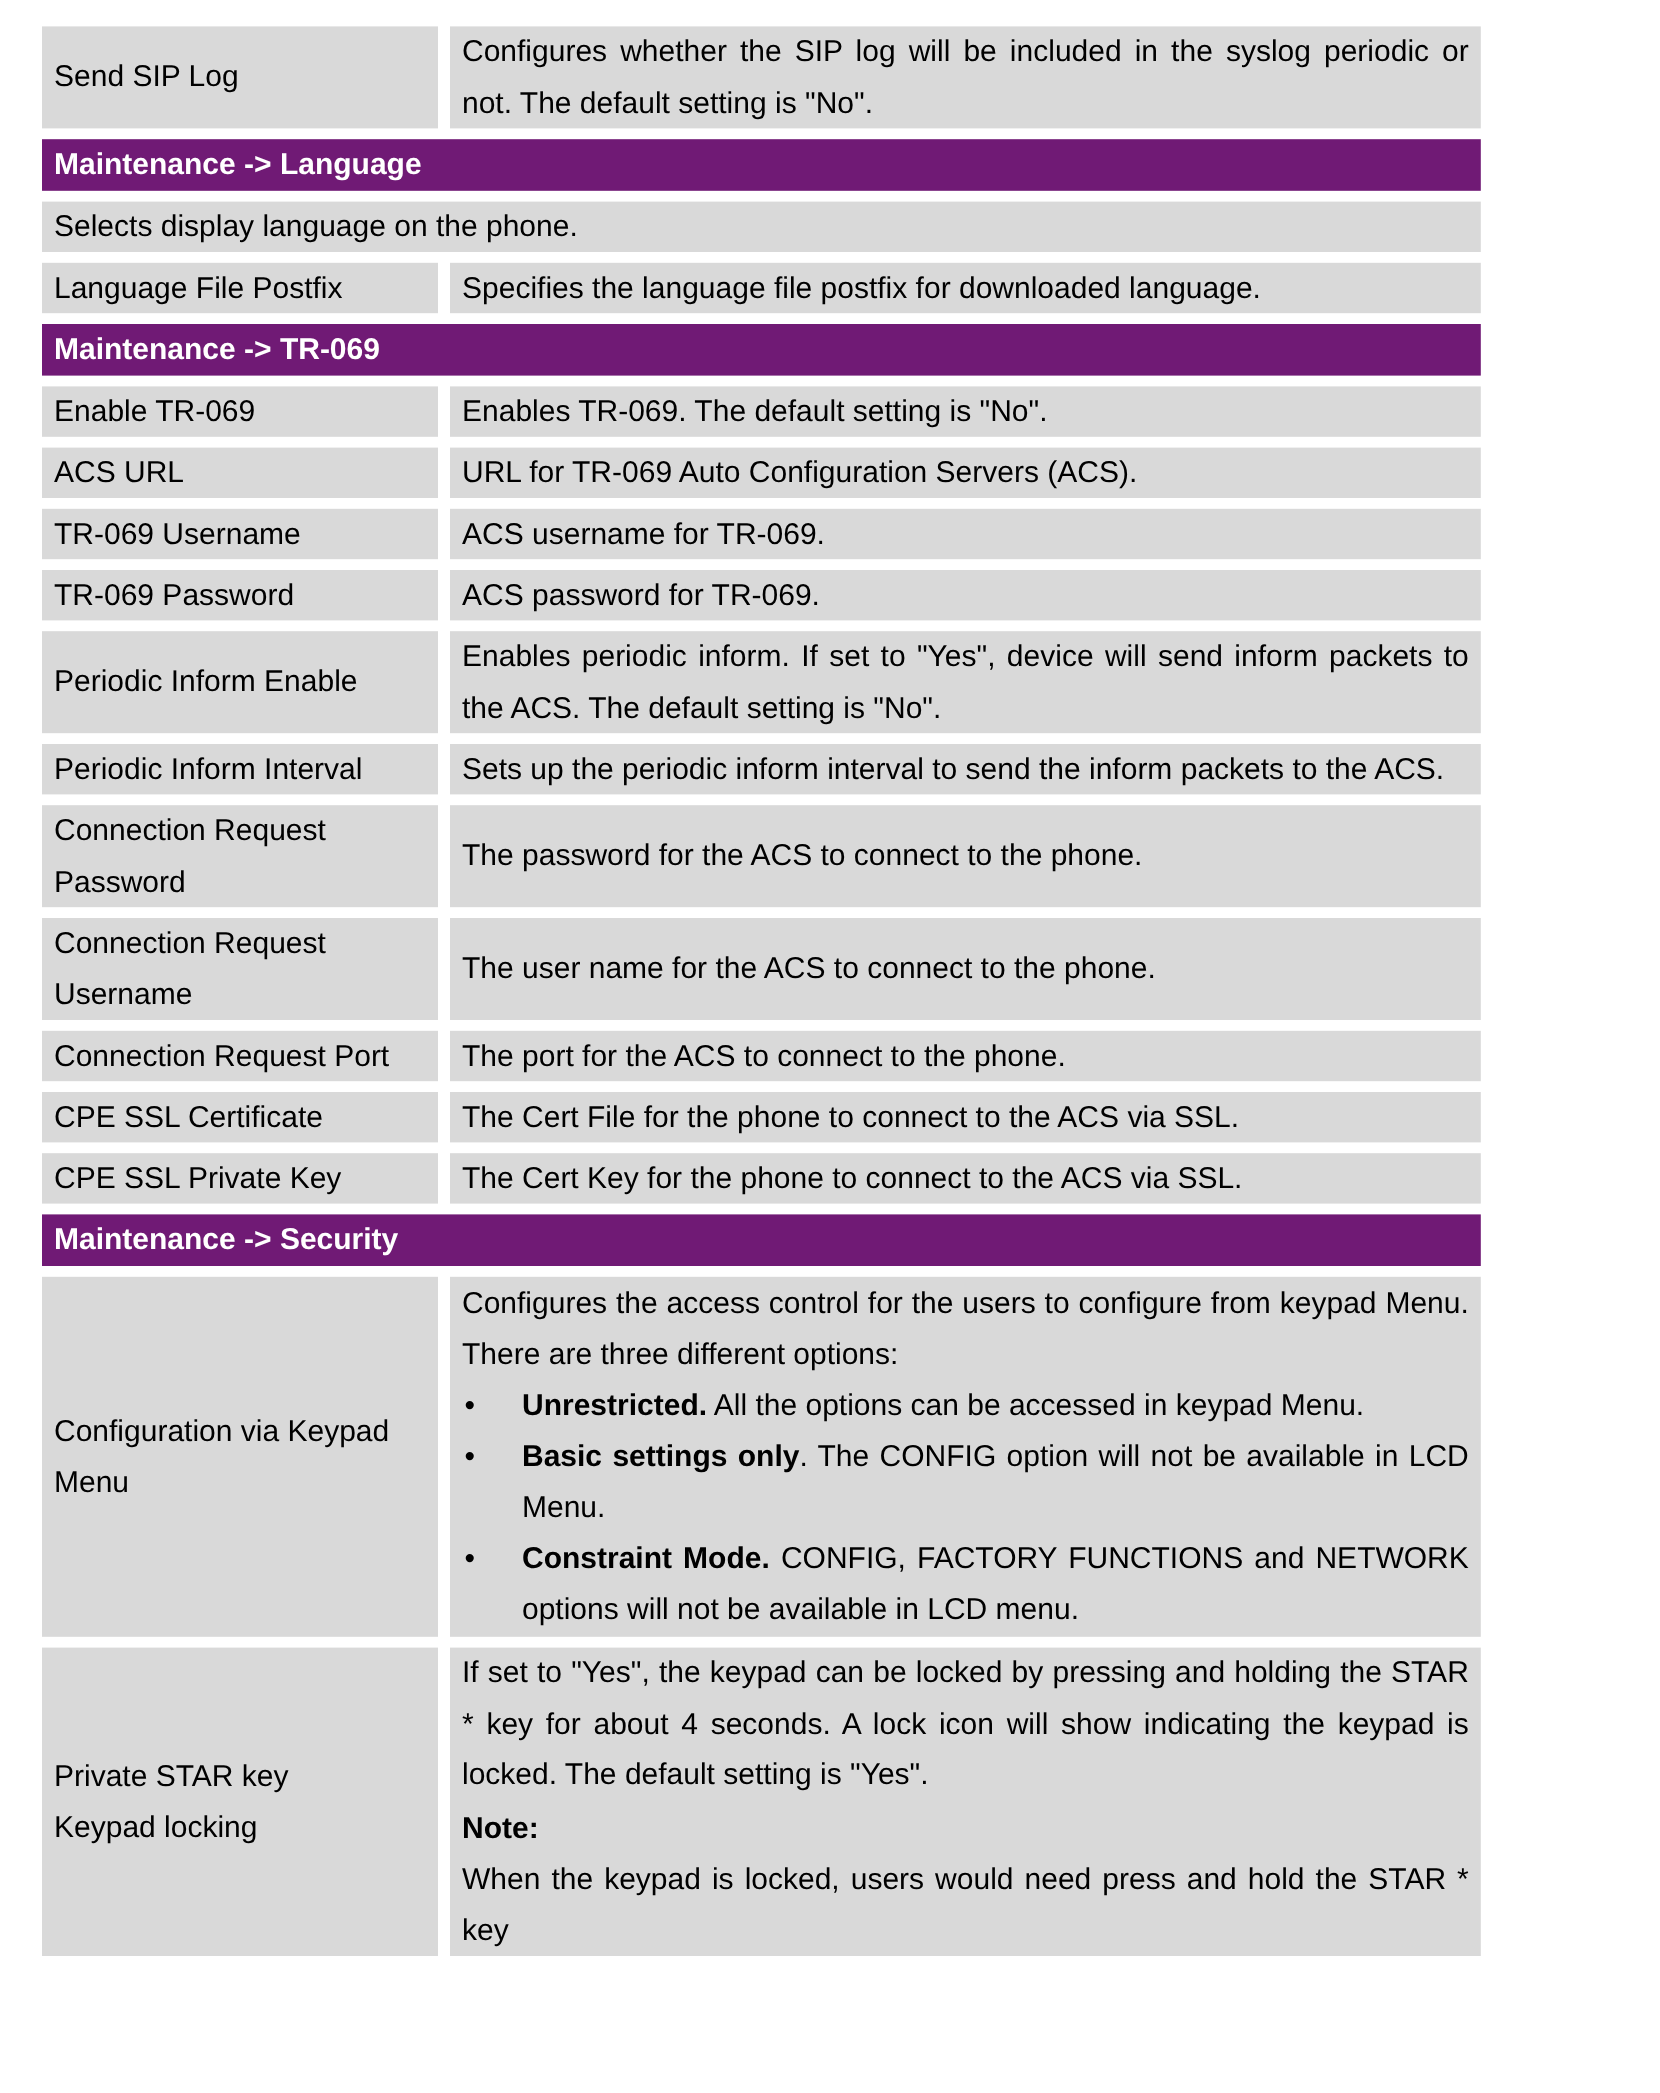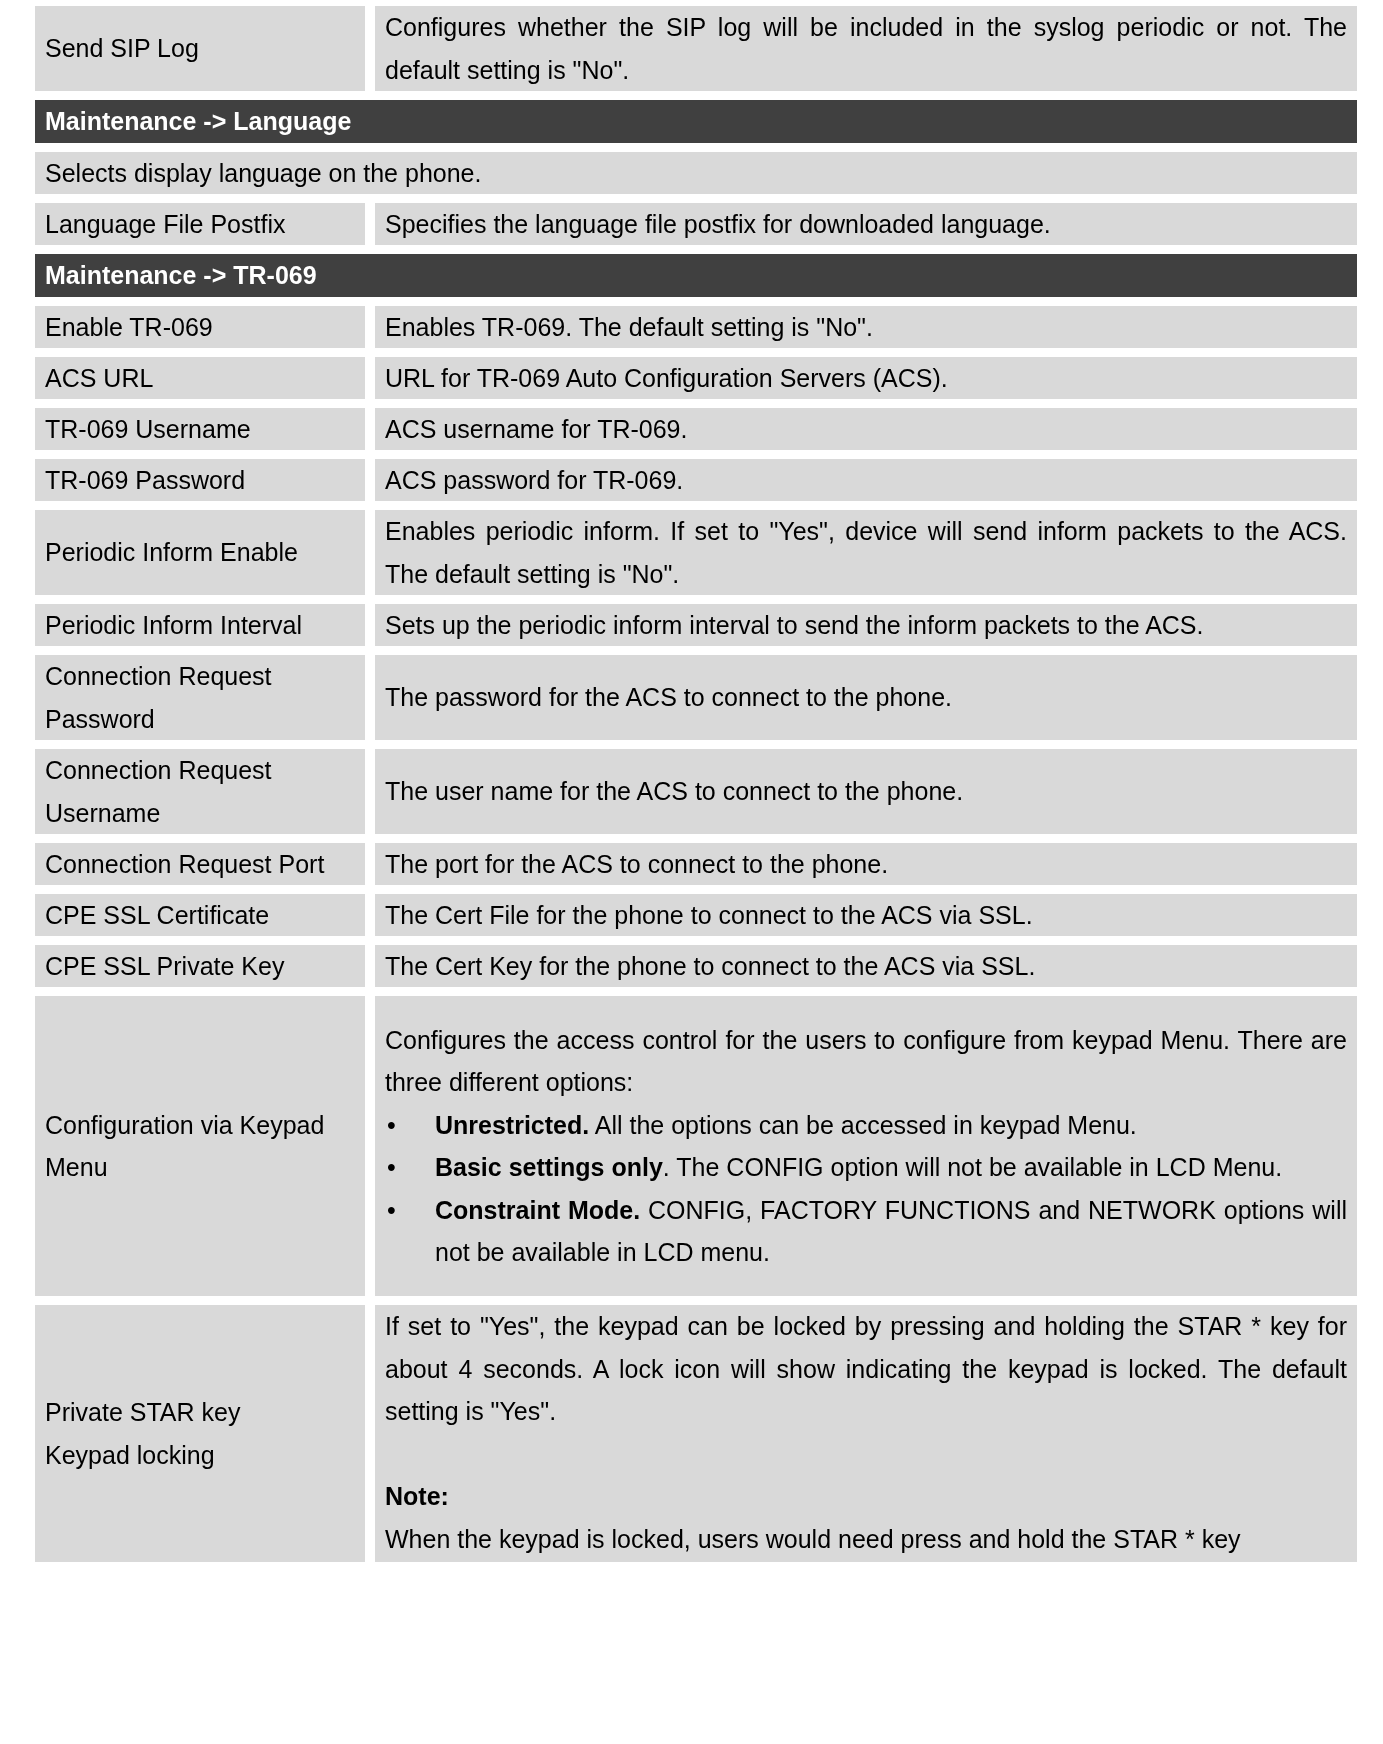--- a/index.html
+++ b/index.html
@@ -1,20 +1,20 @@
 <!DOCTYPE html>
 <html><head>
 <meta charset="utf-8">
 <style>
   html, body { margin: 0; padding: 0; background: #ffffff; }
   body { width: 1383px; height: 1744px; position: relative; overflow: hidden;
          font-family: "Liberation Sans", sans-serif; color: #000; }
-  .tbl { position: absolute; left: 35px; top: 6px; width: 1322px; }
+  .tbl { position: absolute; left: 35px; top: 22px; width: 1199px; }
   .row { display: flex; margin-bottom: 9px; }
-  .row.section { background: #404040; color: #fff; font-weight: bold;
+  .row.section { background: #701a75; color: #fff; font-weight: bold;
                  height: 43px; align-items: center; padding-left: 10px;
                  font-size: 25px; box-sizing: border-box; }
   .cell { background: #d9d9d9; box-sizing: border-box; font-size: 25px; line-height: 42.5px; }
   .cell.label { width: 330px; margin-right: 10px; padding: 0 8px 0 10px;
                 display: flex; align-items: center; }
   .cell.desc { flex: 1; padding: 0 10px 0 10px; text-align: justify;
                display: flex; flex-direction: column; justify-content: center; }
   .cell.desc p { margin: 0; text-align: justify; }
   .bullets { margin: 0; padding: 0; list-style: none; }
   .bullets li { position: relative; padding-left: 50px; text-align: justify; }
@@ -114,20 +114,21 @@
       <p>The Cert File for the phone to connect to the ACS via SSL.</p>
     </div>
   </div>
   <div class="row">
     <div class="cell label h1">CPE SSL Private Key</div>
     <div class="cell desc h1">
       <p>The Cert Key for the phone to connect to the ACS via SSL.</p>
     </div>
   </div>
 
+  <div class="row section">Maintenance -&gt; Security</div>
 
   <div class="row">
     <div class="cell label h-config">Configuration via Keypad Menu</div>
     <div class="cell desc h-config">
       <p>Configures the access control for the users to configure from keypad Menu. There are three different options:</p>
       <ul class="bullets">
         <li>
           <span class="dot">•</span><b>Unrestricted.</b><span> All the options can be accessed in keypad Menu.</span>
         </li>
         <li>

